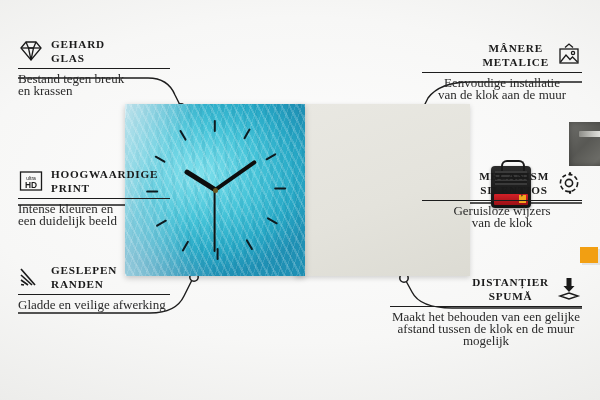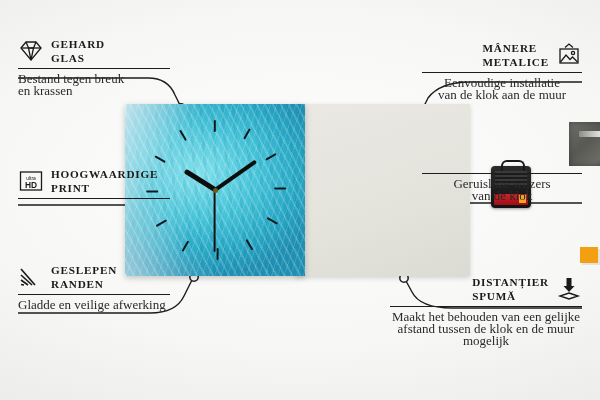--- a/index.html
+++ b/index.html
@@ -107,21 +107,21 @@
   .callout .head{display:flex;align-items:flex-start;gap:7px;}
   .callout .title{
     font-weight:bold;font-size:11.2px;letter-spacing:.8px;color:#1a1a1a;
     line-height:13.5px;text-transform:uppercase;white-space:pre-line;
   }
   .callout .rule{height:1.1px;background:#1d1d1d;margin:3px 0 4px;}
   .callout .desc{
     font-size:13px;line-height:12px;color:#2a2a2a;white-space:pre-line;
   }
   .callout.right .head{justify-content:flex-end;}
-  .callout.right .title{text-align:left;}
+  .callout.right .title{text-align:center;}
   .callout.right .desc{text-align:center;}
   .ico{width:26px;height:26px;flex:0 0 26px;display:block;}
   .ico svg{display:block;width:26px;height:26px;}
   .connector{position:absolute;left:0;top:0;width:600px;height:400px;pointer-events:none;}
 </style>
 </head>
 <body>
 
 <div id="stage">
 
@@ -209,20 +209,22 @@
         <svg viewBox="0 0 26 26">
           <rect x="2.5" y="4" width="21" height="18" fill="none" stroke="#1a1a1a" stroke-width="1.3"></rect>
           <text x="13" y="11.8" font-family="Liberation Sans, sans-serif" font-size="5" text-anchor="middle" fill="#1a1a1a">ultra</text>
           <text x="13" y="19.6" font-family="Liberation Sans, sans-serif" font-size="8.4" font-weight="bold" text-anchor="middle" fill="#1a1a1a">HD</text>
         </svg>
       </span>
       <span class="title">HOOGWAARDIGE
 PRINT</span>
     </div>
     <div class="rule" style="width:152px;"></div>
+    <div class="desc">Intense kleuren en
+een duidelijk beeld</div>
   </div>
 
   <div class="callout left" style="left:18px;top:264px;width:160px;">
     <div class="head">
       <span class="ico">
         <svg viewBox="0 0 26 26">
             <g stroke="#1a1a1a" stroke-width="1.6" fill="none">
           <path d="M3 5 L17 21"></path>
               <path d="M3 11 L14 21"></path>
               <path d="M3 16 L10 21"></path>
@@ -251,20 +253,33 @@
         </g>
           </svg>
       </span>
     </div>
     <div class="rule" style="width:160px;"></div>
     <div class="desc">Eenvoudige installatie
 van de klok aan de muur</div>
   </div>
 
   <div class="callout right" style="left:422px;top:170px;width:160px;">
+    <div class="head">
+      <span class="title">MECANISM
+SILENȚIOS</span>
+      <span class="ico">
+        <svg viewBox="0 0 26 26">
+            <g fill="none" stroke="#1a1a1a" stroke-width="1.6">
+          <circle cx="13" cy="13" r="3.6"></circle>
+          <path d="M13 2.2 l2.1 0 0 3.1 -2.1 0 z M13 20.7 l2.1 0 0 3.1 -2.1 0 z" fill="#1a1a1a" stroke="none"></path>
+          <circle cx="13" cy="13" r="8.6" stroke-dasharray="4.2 2.4"></circle>
+        </g>
+          </svg>
+      </span>
+    </div>
     <div class="rule" style="width:160px;"></div>
     <div class="desc">Geruisloze wijzers
 van de klok</div>
   </div>
 
   <div class="callout right" style="left:390px;top:276px;width:192px;">
     <div class="head">
       <span class="title">DISTANȚIER
 SPUMĂ</span>
       <span class="ico">

